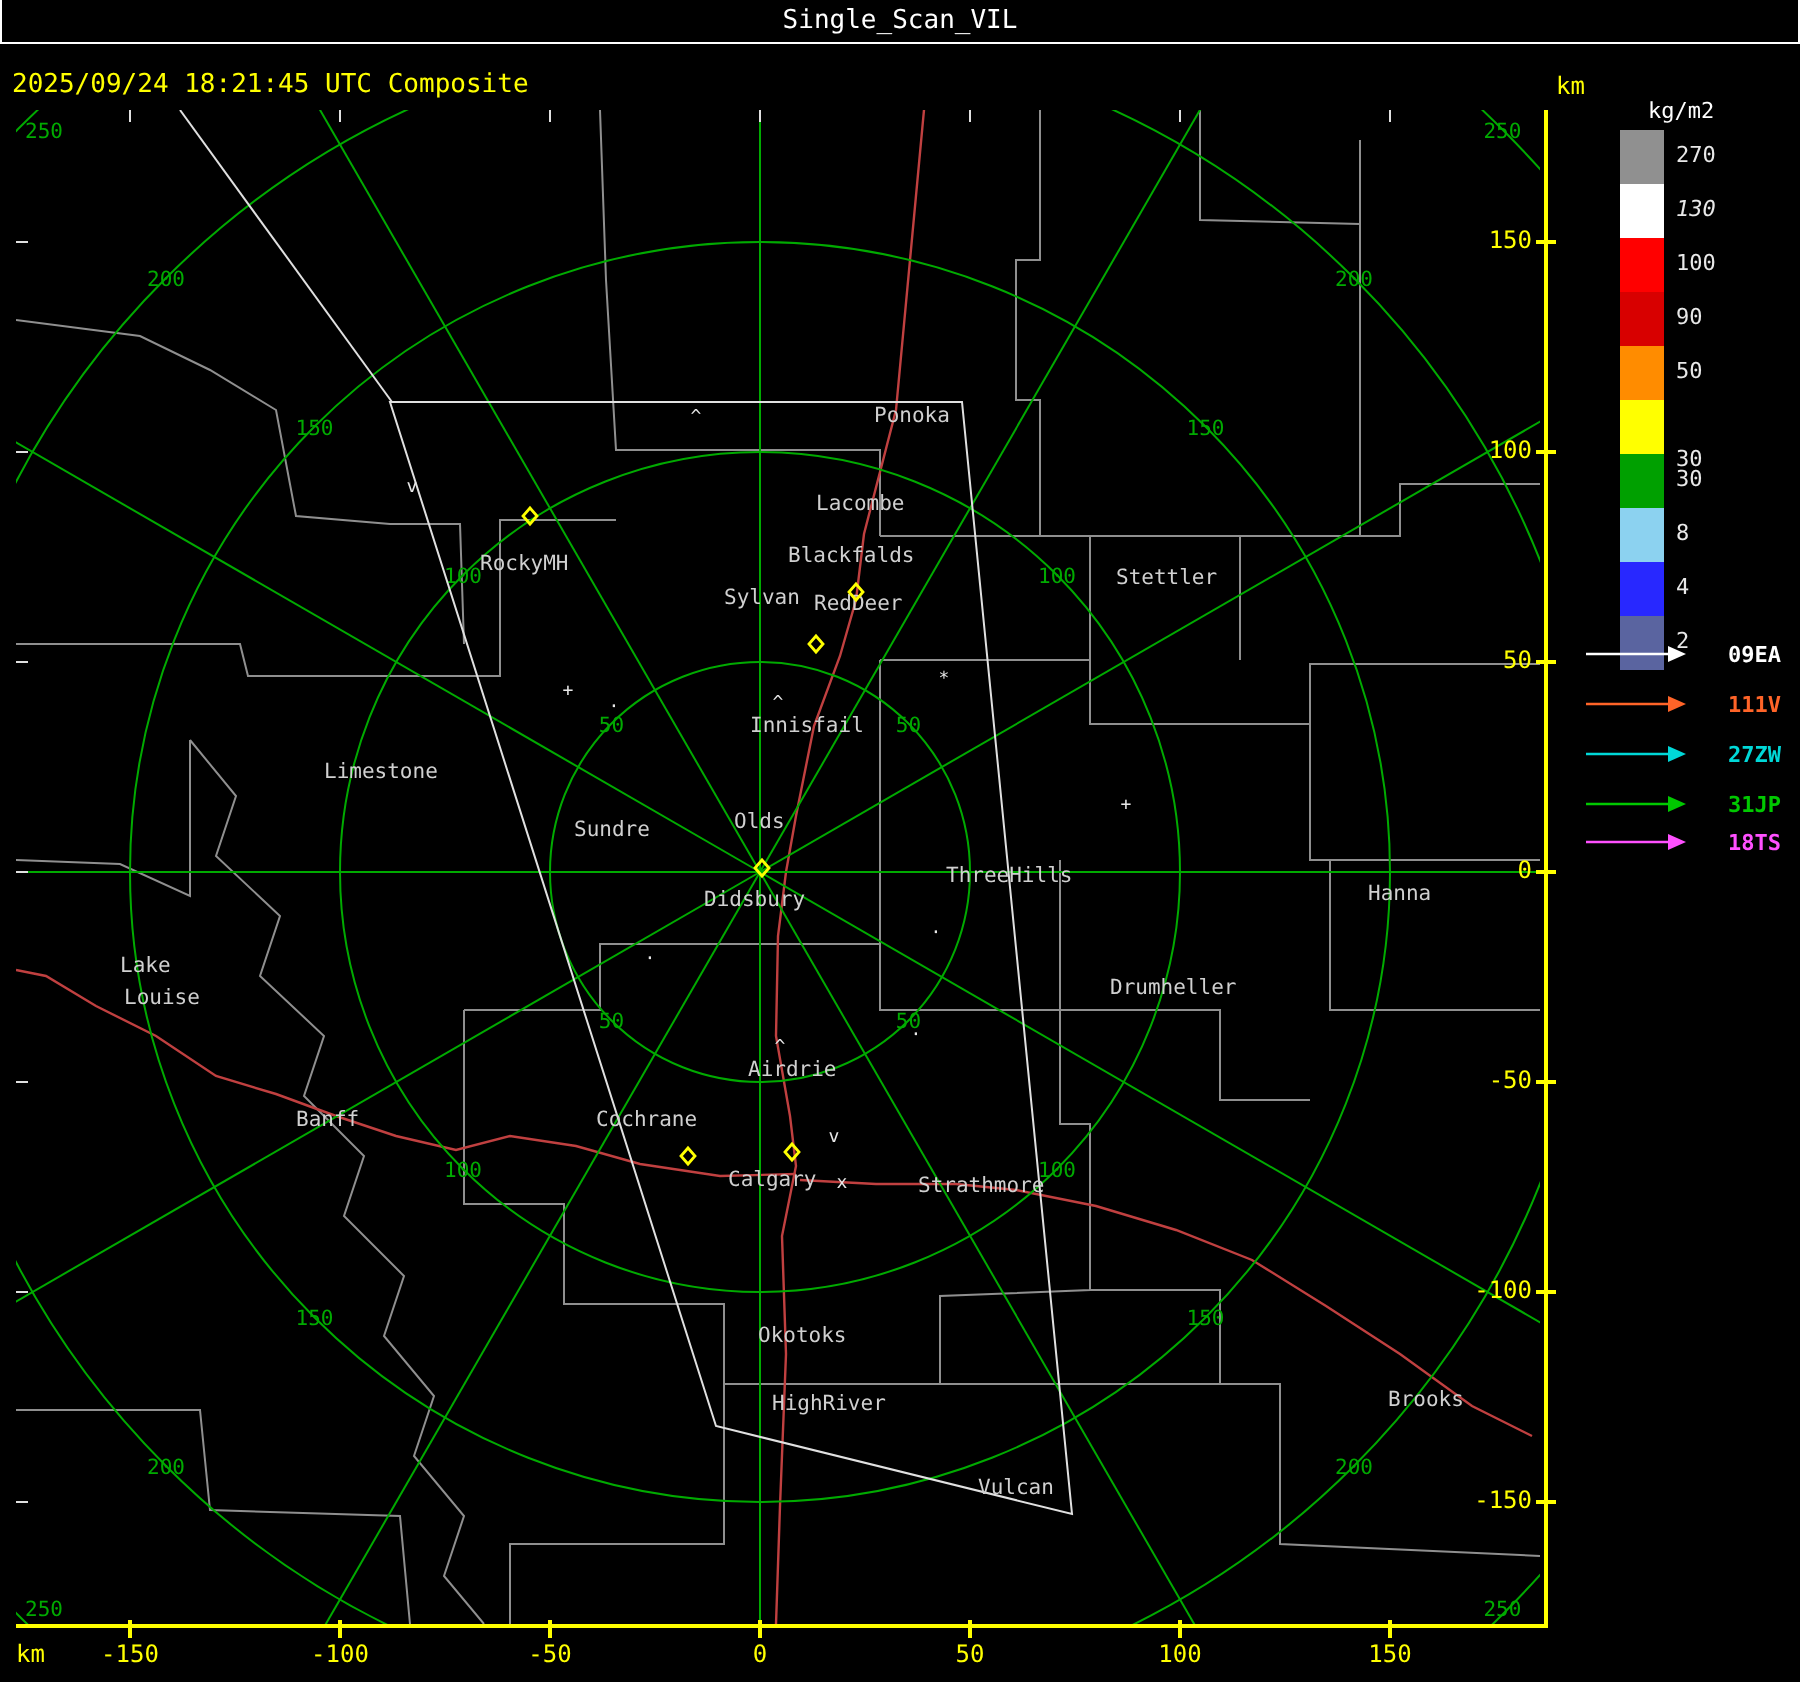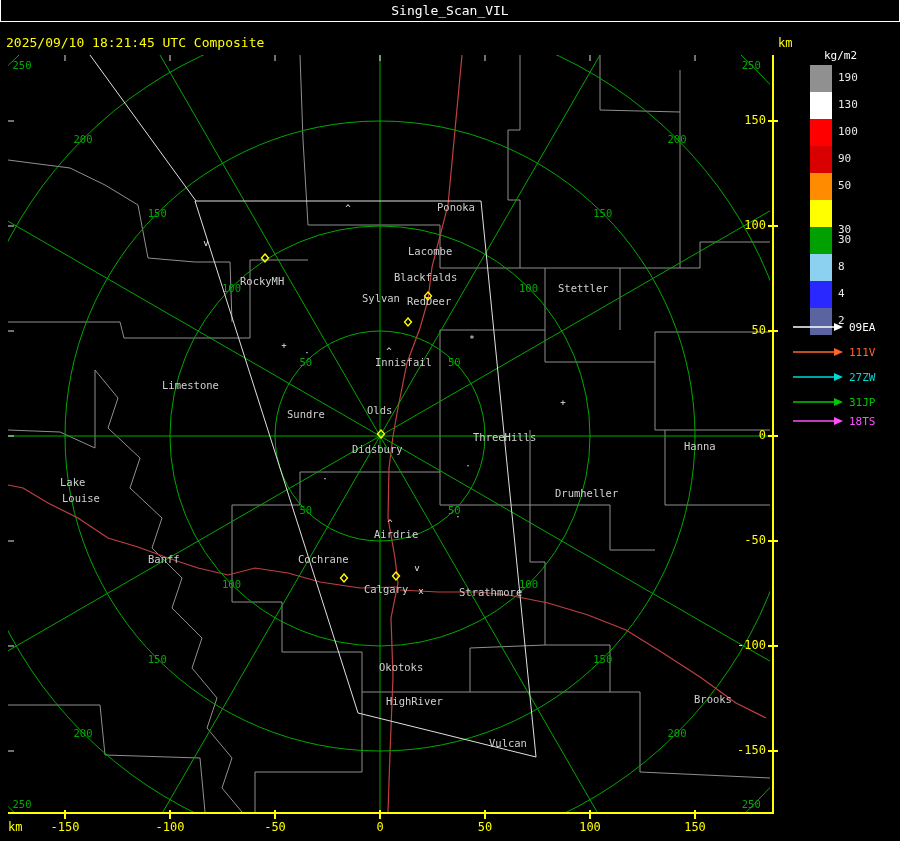--- a/index.html
+++ b/index.html
@@ -17,30 +17,30 @@
   .baxis-line{position:absolute;left:8px;top:812px;width:766px;height:2px;background:#ffff00;}
   .tick-r{position:absolute;left:768px;width:10px;height:2px;background:#ffff00;}
   .lab-r{position:absolute;left:716px;width:50px;text-align:right;color:#ffff00;font-size:12px;}
   .tick-b{position:absolute;top:810px;width:2px;height:9px;background:#ffff00;}
   .lab-b{position:absolute;top:820px;width:44px;text-align:center;color:#ffff00;font-size:12px;}
   .km-bottom{position:absolute;top:820px;left:8px;color:#ffff00;font-size:12px;}
   .kg-unit{position:absolute;top:49px;left:824px;color:#fff;font-size:11px;}
   .cb-swatch{position:absolute;left:810px;width:22px;height:27px;}
   .cb-label{position:absolute;left:838px;color:#e8e8e8;font-size:11px;}
   .legend-row{position:absolute;left:792px;height:14px;display:flex;align-items:center;font-size:11px;}
-  .legend-row span{margin-left:5px;}
+  .legend-row span{margin-left:20px;font-weight:bold;}
 </style>
 </head>
 <body>
 
 <div class="title-bar">
   <span>Single_Scan_VIL</span>
 </div>
 
-<span class="timestamp">2025/09/10 18:21:45 UTC Composite</span>
+<span class="timestamp">2025/09/24 18:21:45 UTC Composite</span>
 <span class="km-top">km</span>
 
 <div id="plot">
   <svg id="map-svg" width="762" height="757" viewBox="0 0 762 757">
       <polyline points="512,0 512,75 500,75 500,145 512,145 512,213" fill="none" stroke="#8f8f8f" stroke-width="1"></polyline>
       <polyline points="432,213 692,213 692,187 762,187" fill="none" stroke="#8f8f8f" stroke-width="1"></polyline>
       <polyline points="672,213 672,15" fill="none" stroke="#8f8f8f" stroke-width="1"></polyline>
       <polyline points="292,0 295,85 300,170 432,170 432,213" fill="none" stroke="#8f8f8f" stroke-width="1"></polyline>
       <polyline points="0,267 112,267 116,283 242,283 242,205 300,205" fill="none" stroke="#8f8f8f" stroke-width="1"></polyline>
       <polyline points="0,105 62,113 97,130 130,150 140,203 187,207 222,207 224,267" fill="none" stroke="#8f8f8f" stroke-width="1"></polyline>
@@ -195,23 +195,23 @@
     <div class="tick-b" style="left: 589px;"></div>
     <div class="lab-b" style="left: 568px;">100</div>
     <div class="tick-b" style="left: 694px;"></div>
     <div class="lab-b" style="left: 673px;">150</div>
   </div>
 <span class="km-bottom">km</span>
 
 <div class="kg-unit">kg/m2</div>
 <div id="colorbar">
     <div class="cb-swatch" style="top: 65px; background: rgb(144, 144, 144);"></div>
-    <div class="cb-label" style="top: 71px;">190</div>
+    <div class="cb-label" style="top: 71px;">270</div>
     <div class="cb-swatch" style="top: 92px; background: rgb(255, 255, 255);"></div>
-    <div class="cb-label" style="top: 98px;">130</div>
+    <div class="cb-label" style="top: 98px; font-style: italic;">130</div>
     <div class="cb-swatch" style="top: 119px; background: rgb(255, 0, 0);"></div>
     <div class="cb-label" style="top: 125px;">100</div>
     <div class="cb-swatch" style="top: 146px; background: rgb(216, 0, 0);"></div>
     <div class="cb-label" style="top: 152px;">90</div>
     <div class="cb-swatch" style="top: 173px; background: rgb(255, 140, 0);"></div>
     <div class="cb-label" style="top: 179px;">50</div>
     <div class="cb-swatch" style="top: 200px; background: rgb(255, 255, 0);"></div>
     <div class="cb-label" style="top: 223px;">30</div>
     <div class="cb-swatch" style="top: 227px; background: rgb(0, 160, 0);"></div>
     <div class="cb-label" style="top: 233px;">30</div>

